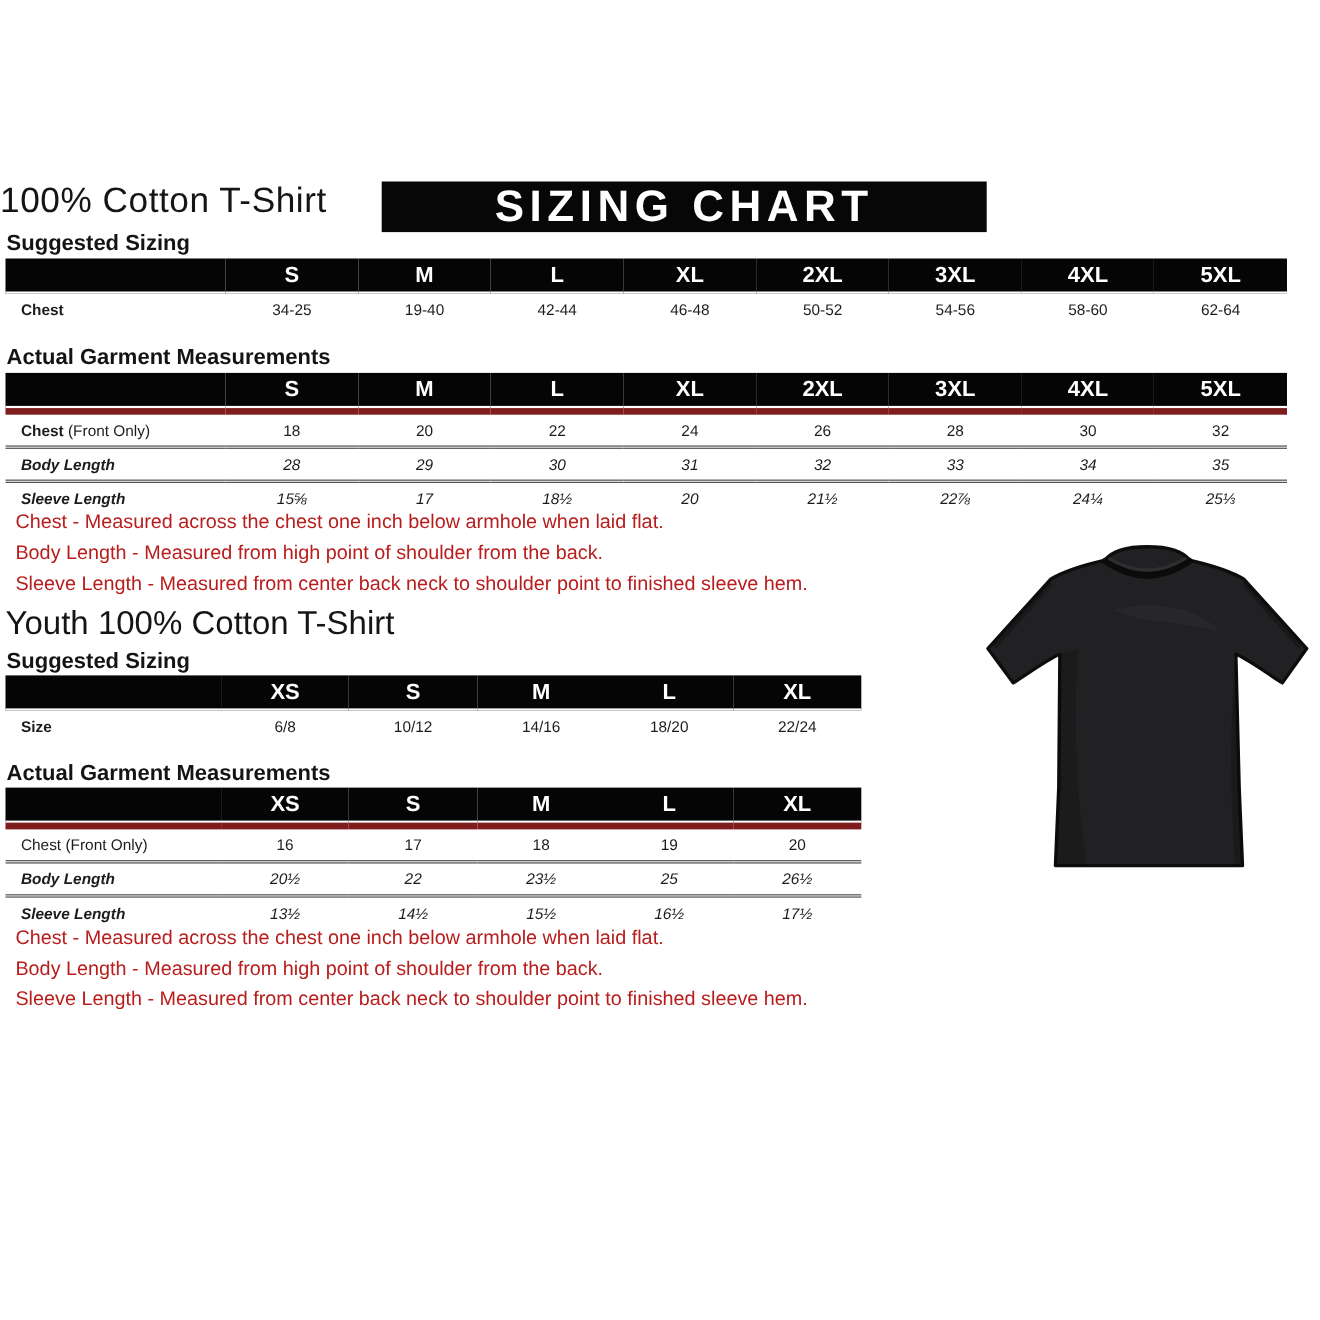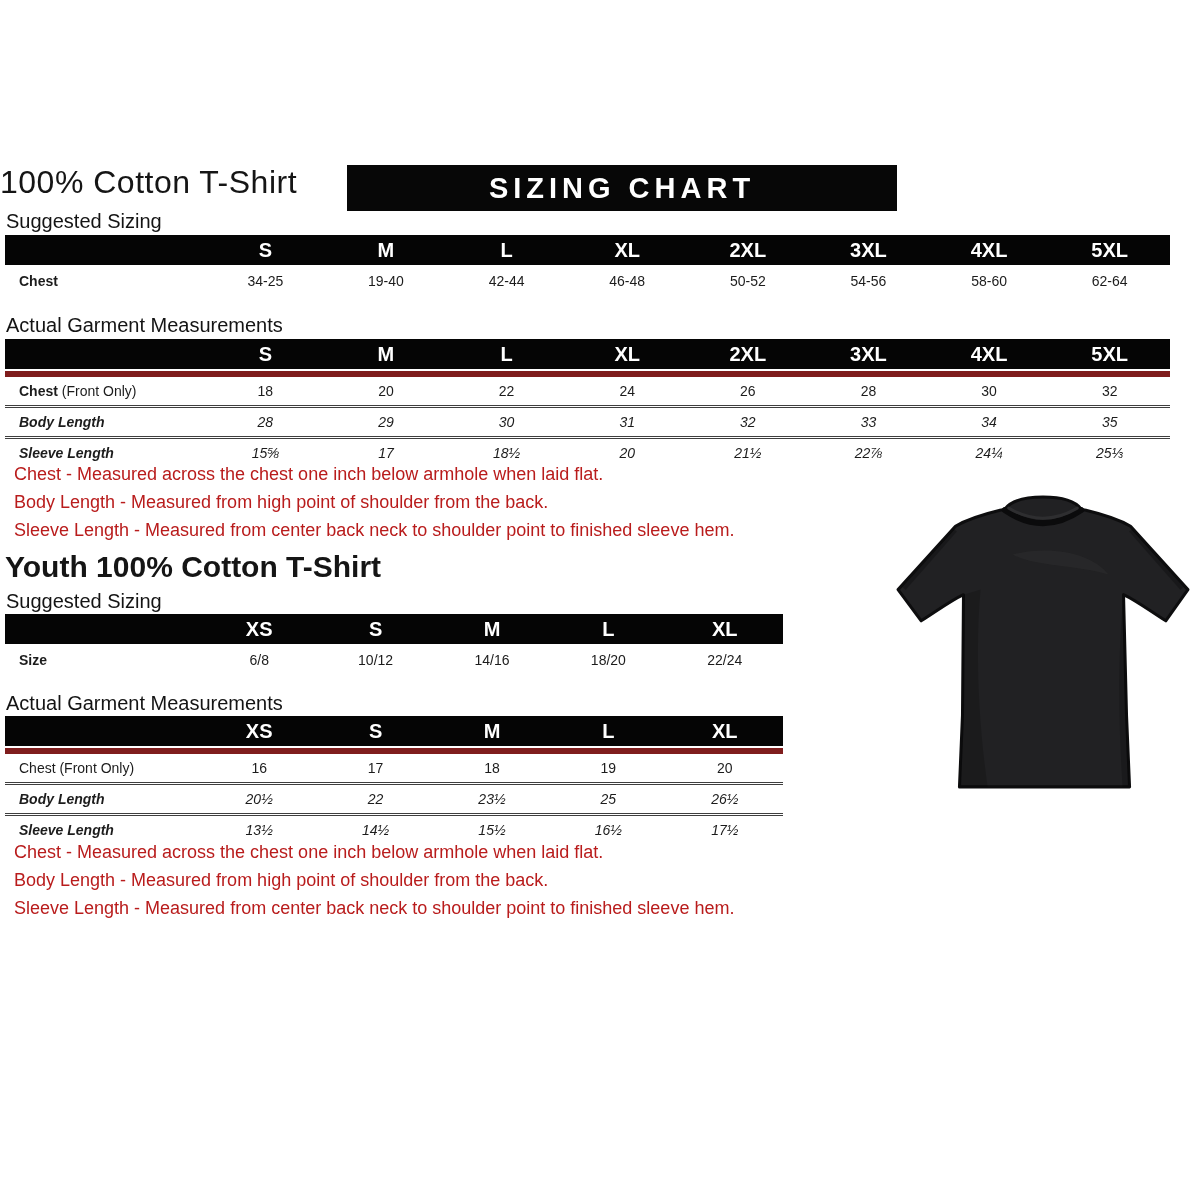--- a/index.html
+++ b/index.html
@@ -6,24 +6,24 @@
   body{
     width:1200px;height:1200px;background:#ffffff;
     font-family:"Liberation Sans","DejaVu Sans",sans-serif;
     color:#1a1a1a;position:relative;overflow:hidden;
   }
   .abs{position:absolute;}
   .page-title{left:0;top:164px;font-size:32px;font-weight:400;letter-spacing:0.5px;color:#151515;}
   .banner{
     left:347px;top:165px;width:550px;height:46px;background:#070707;
     display:flex;align-items:center;justify-content:center;
-    color:#ffffff;font-size:29px;font-weight:700;letter-spacing:5px;
-  }
-  .section-label{font-size:20px;color:#141414;font-weight:400;}
-  .youth-title{left:5px;top:550px;font-size:30px;font-weight:700;color:#151515;}
+    color:#ffffff;font-size:40px;font-weight:700;letter-spacing:5px;
+  }
+  .section-label{font-size:20px;color:#141414;font-weight:700;}
+  .youth-title{left:5px;top:550px;font-size:30px;font-weight:400;color:#151515;}
 
   .tbl-wrap{left:5px;}
   table{border-collapse:separate;border-spacing:0;table-layout:fixed;width:100%;}
   thead th{
     background:#050505;color:#ffffff;font-size:20px;font-weight:700;
     height:30px;text-align:center;padding:0;border-bottom:2px solid #ffffff;
   }
   tbody td{
     font-size:14px;text-align:center;height:28px;padding:0;color:#1c1c1c;vertical-align:middle;
   }

